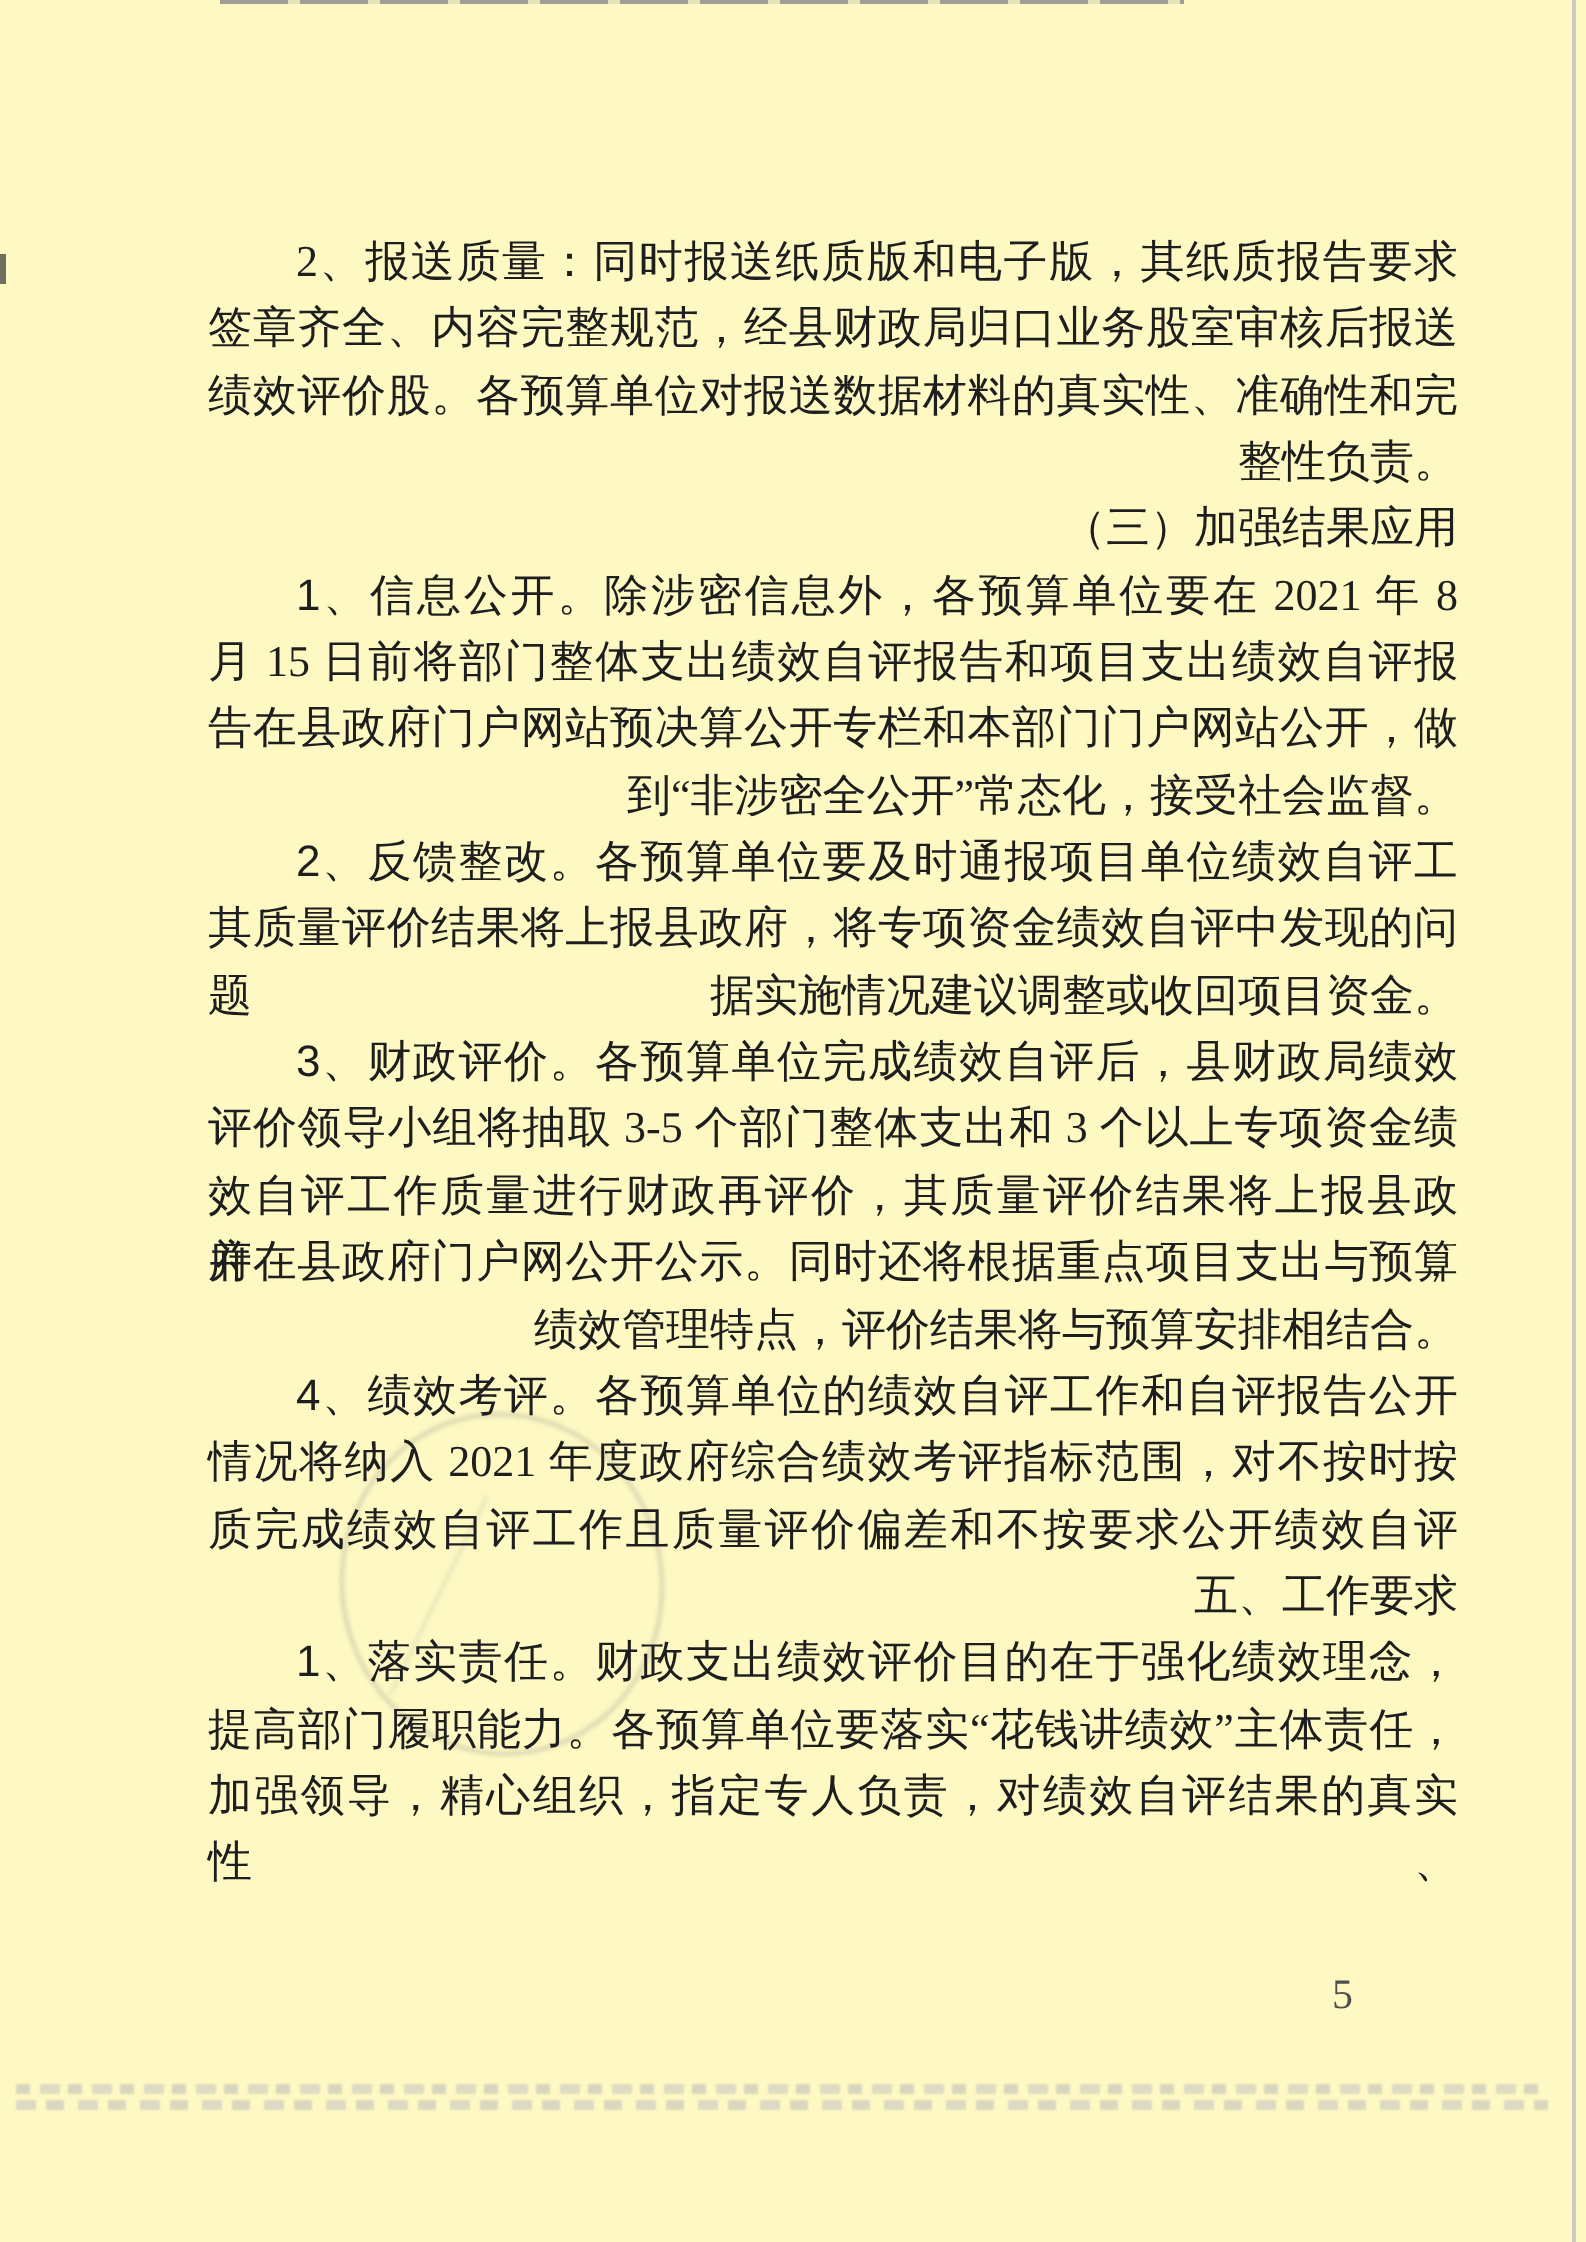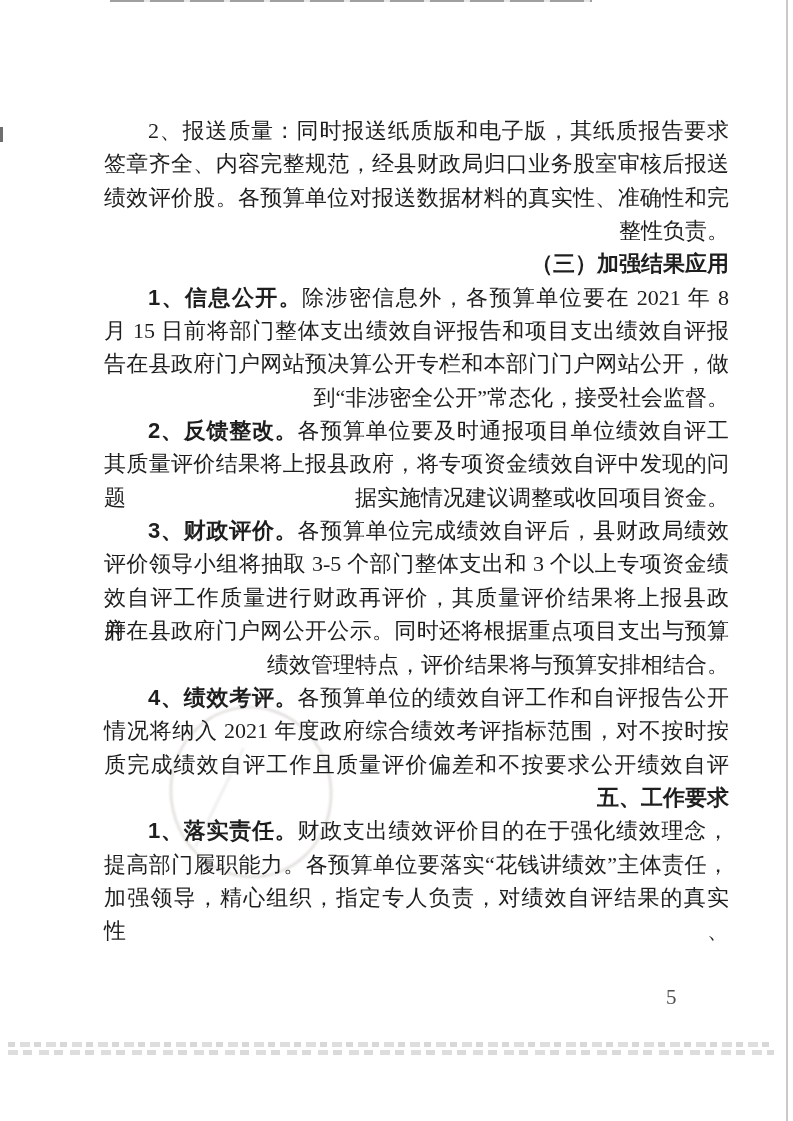--- a/index.html
+++ b/index.html
@@ -1,20 +1,20 @@
 <!DOCTYPE html>
 <html><head>
 <meta charset="utf-8">
 <style>
   html,body { margin:0; padding:0; background:#e8e8e8; }
   .page {
     position:relative;
     width:793px; height:1121px;
     margin:0 auto;
-    background:#ffffff;
+    background:#fef9c3;
     overflow:hidden;
     font-family:"Liberation Serif","DejaVu Serif",serif;
   }
   
   .top-hairline {
     position:absolute; left:110px; top:0; width:482px; height:2px;
     background:repeating-linear-gradient(90deg,#8f8f8f 0 34px, rgba(143,143,143,0.25) 34px 40px);
     opacity:.85;
   }
   .left-edge-dash {
@@ -54,21 +54,21 @@
     position:absolute; left:104px; top:114px; width:625px;
     color:#1e1e1e; font-size:22px;
   }
   .line {
     height:33.35px; line-height:33.35px;
     text-align:right;
   }
   .line.fill { text-align:justify; text-align-last:justify; }
   .line.indent { text-indent:44px; }
   .line span.b {
-    font-weight:700;
+    font-weight:400;
     font-family:"Liberation Sans","DejaVu Sans",sans-serif;
   }
   .pagenum {
     position:absolute; left:666px; top:985px;
     font-size:21px; color:#4f4f4f;
     font-family:"Liberation Serif","DejaVu Serif",serif;
   }
 </style>
 </head>
 <body>

